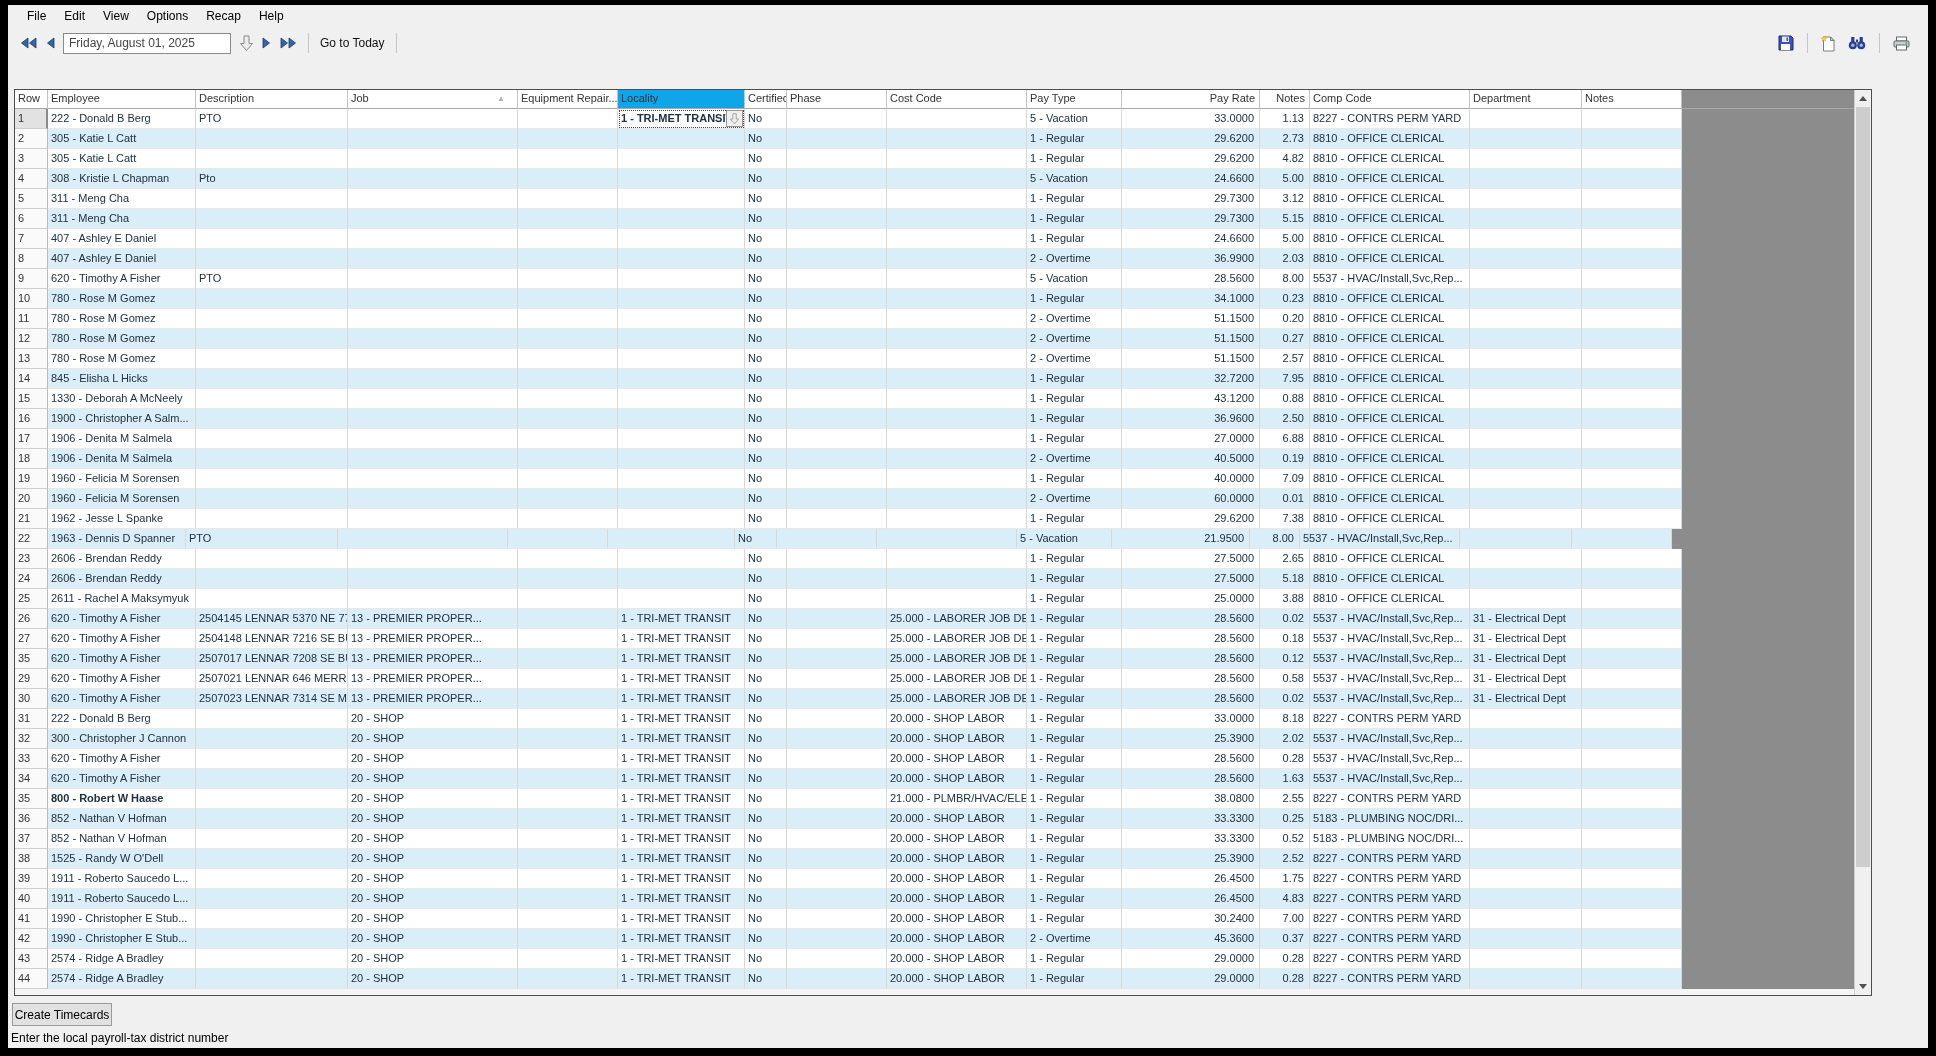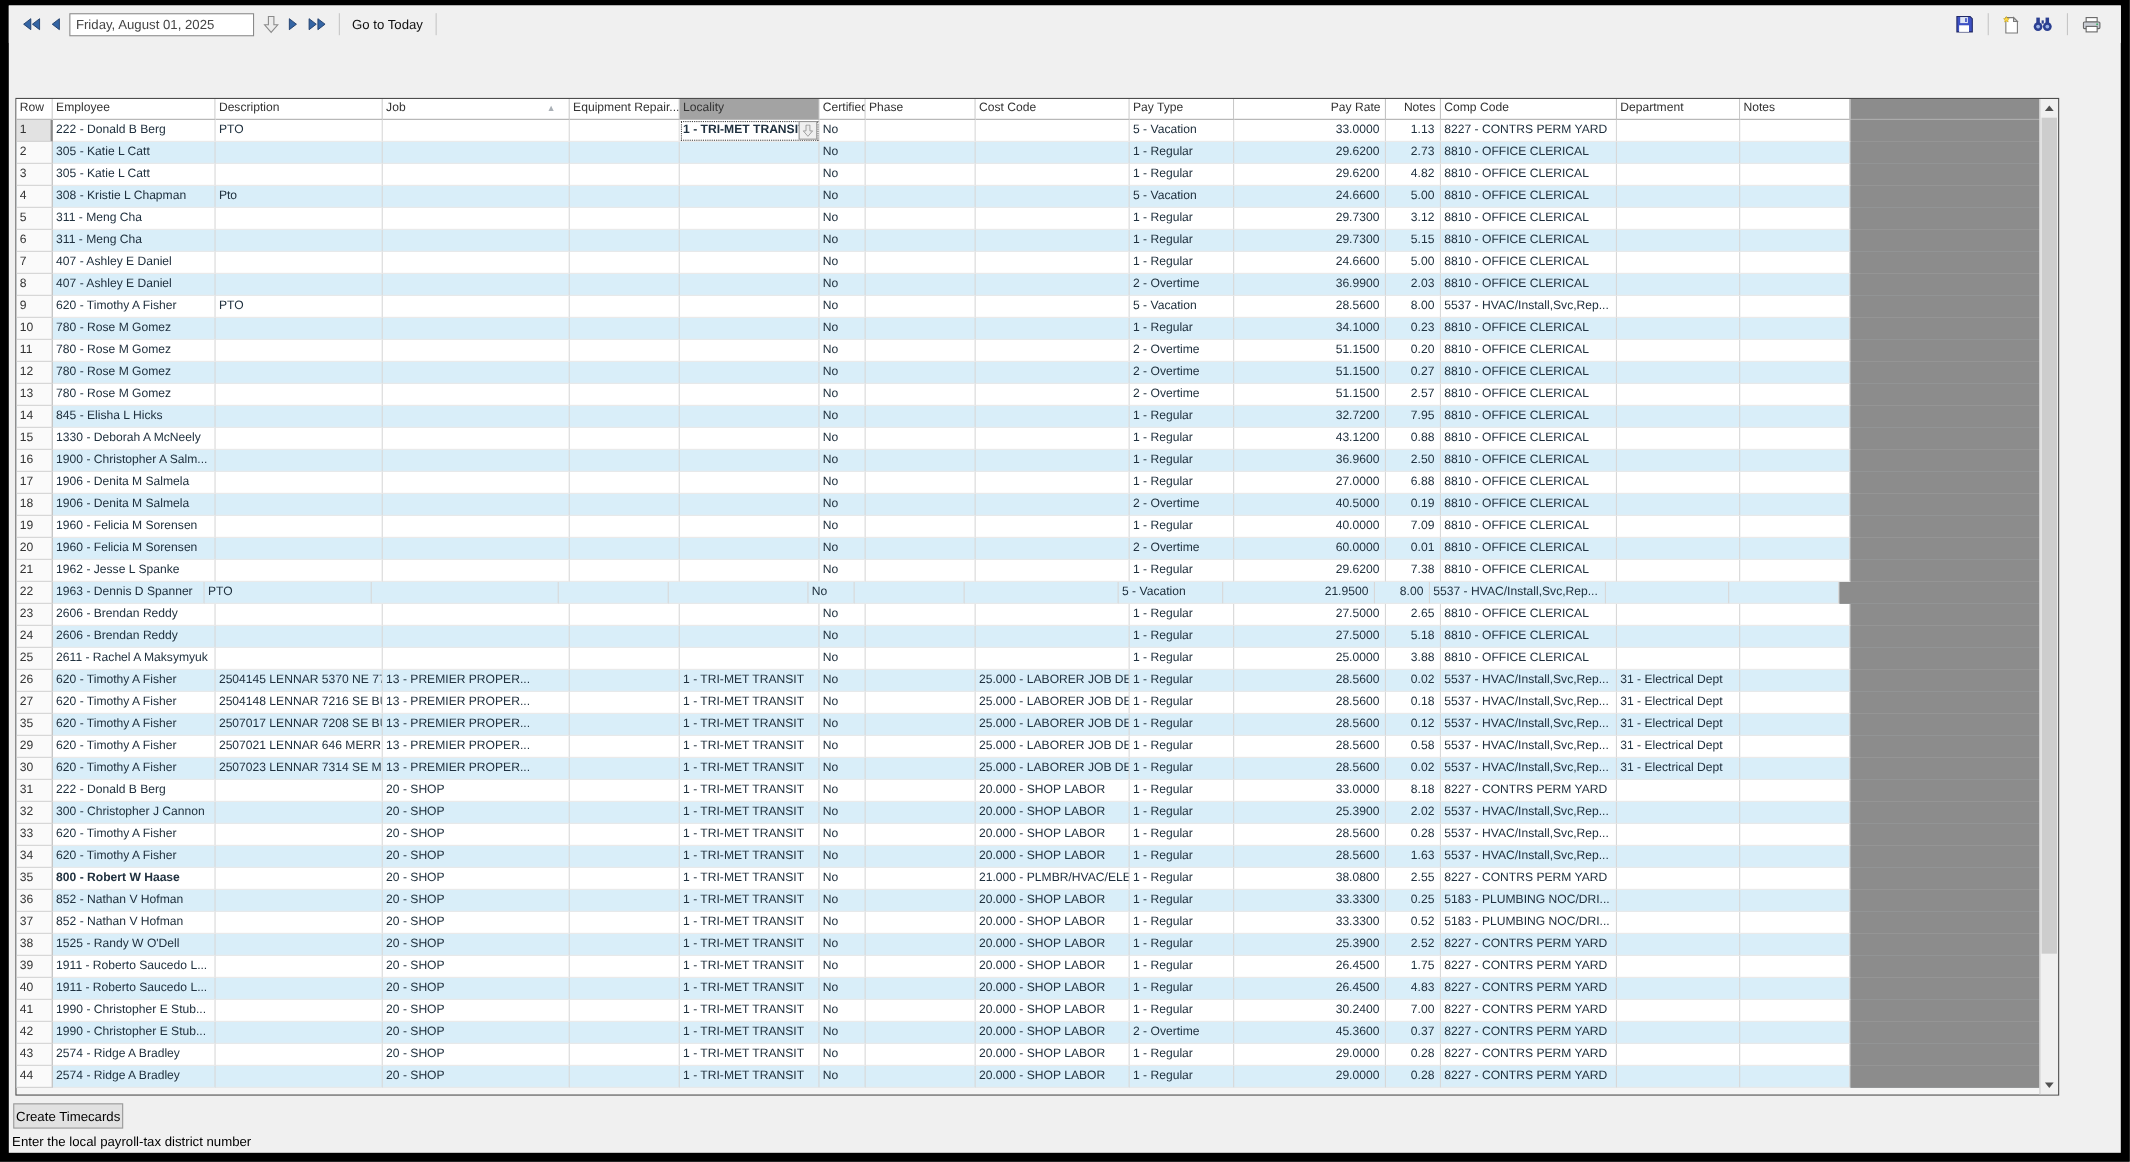--- a/index.html
+++ b/index.html
@@ -31,21 +31,21 @@
   .tb-right { margin-left:auto; display:flex; align-items:center; padding-right:12px; }
   .tb-icon-btn { padding:3px 6px; display:flex; align-items:center; }
 
   
   .grid { position:absolute; left:6px; top:84px; width:1858px; height:907px;
     border:1px solid #4d4d4d; background:#f5f5f5; overflow:hidden; }
   .ghead { display:flex; height:19px; background:#fff; }
   .gh { height:19px; border-right:1px solid #c3c3c3; border-bottom:1px solid #a8a8a8;
     font-size:11px; color:#333; padding:2px 3px 0 3px; white-space:nowrap; overflow:hidden;
     background:#fff; position:relative; flex:none; }
-  .gh.sel { background:#a3a3a3; }
+  .gh.sel { background:#0ea5e9; }
   .gh.r { text-align:right; padding-right:4px; }
   .gh .sort { position:absolute; right:12px; top:4px; font-size:8px; color:#aab0b6; }
   .ghfill { flex:1; background:#8c8c8c; border-bottom:1px solid #a8a8a8; }
   .gbody { position:relative; }
   .grow { display:flex; height:20px; background:#fff; }
   .grow.alt { background:#d9eef9; }
   .gc { height:20px; flex:none; border-right:1px solid #d8d8d8; border-bottom:1px solid #e8e8e8;
     font-size:11px; color:#20313f; padding:3px 3px 0 3px; white-space:nowrap; overflow:hidden;
     position:relative; }
   .gc.r { text-align:right; padding-right:5px; }
@@ -74,20 +74,28 @@
     background:#e1e1e1; border:1px solid #9a9a9a; font-size:12px; color:#000;
     font-family:"Liberation Sans","DejaVu Sans",sans-serif; }
   .statusbar { position:absolute; left:3px; top:1026px; font-size:12px; color:#000; }
 </style>
 </head>
 <body>
 
 <div class="window">
 
 
+  <div class="menubar">
+    <span class="menu-item">File</span>
+    <span class="menu-item">Edit</span>
+    <span class="menu-item">View</span>
+    <span class="menu-item">Options</span>
+    <span class="menu-item">Recap</span>
+    <span class="menu-item">Help</span>
+  </div>
 
   <div class="toolbar">
     <span class="nav-btn">
       <svg width="17" height="12" viewBox="0 0 17 12">
         <path d="M8 1 L1.5 6 L8 11 Z" fill="#3465a4" stroke="#1d3a66" stroke-width="0.8"></path>
         <path d="M16 1 L9.5 6 L16 11 Z" fill="#3465a4" stroke="#1d3a66" stroke-width="0.8"></path>
       </svg>
     </span>
     <span class="nav-btn">
       <svg width="10" height="12" viewBox="0 0 10 12">

